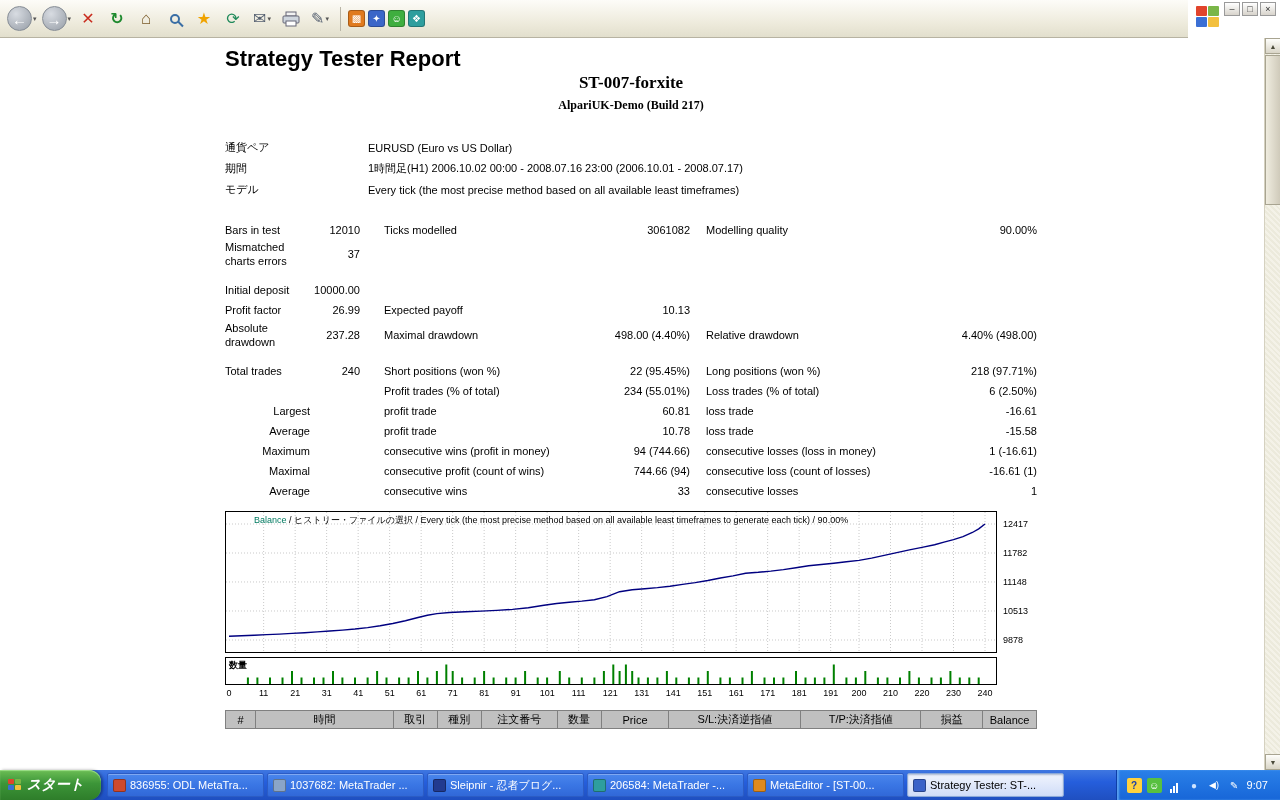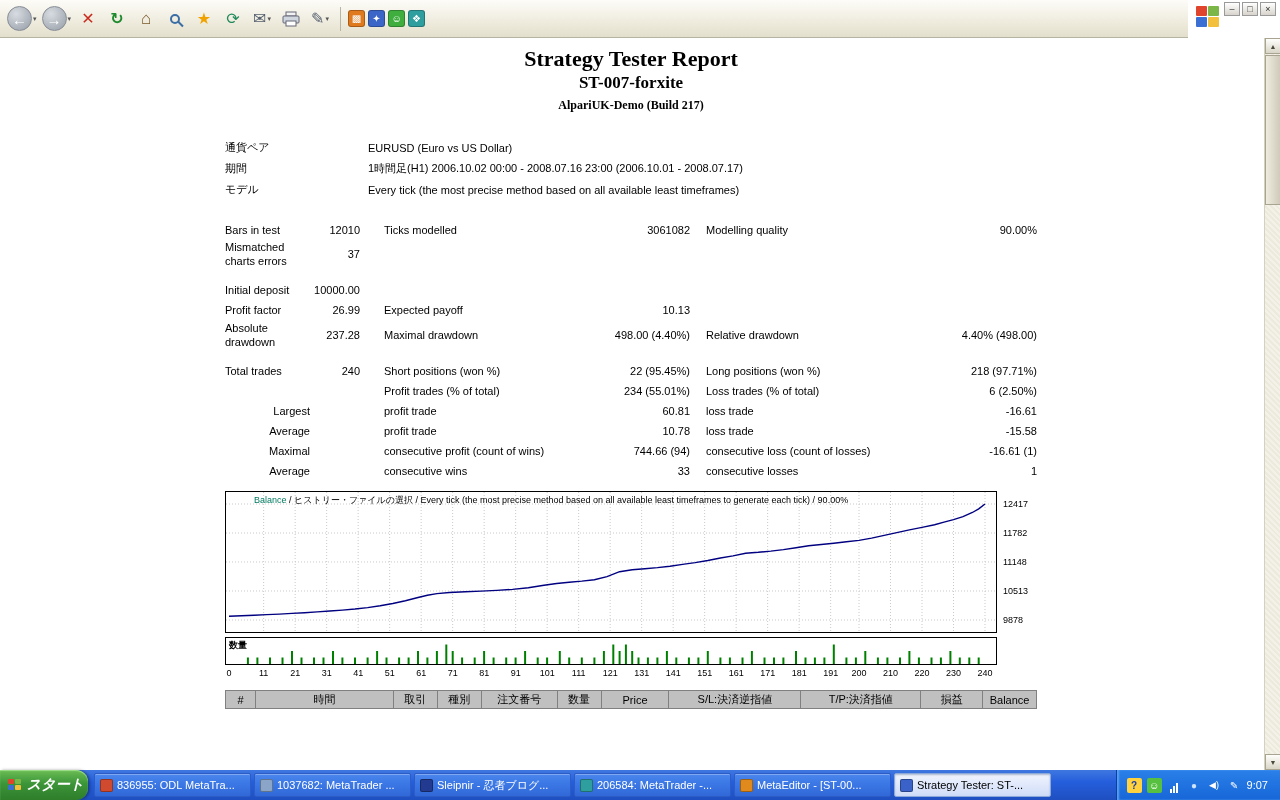--- a/index.html
+++ b/index.html
@@ -39,21 +39,21 @@
 
 .scrollbar{position:absolute;top:38px;right:0;width:16px;height:732px;background:repeating-linear-gradient(45deg,#f4f2e8 0 2px,#eceadc 2px 4px);border-left:1px solid #d5d1c0;}
 .sb-btn{position:absolute;left:0;width:16px;height:16px;background:linear-gradient(#fefefb,#d9d5c7);border:1px solid #a8a491;font-size:7px;color:#4a4a3a;display:flex;align-items:center;justify-content:center;}
 .sb-up{top:0;}
 .sb-down{bottom:0;}
 .sb-thumb{position:absolute;top:17px;left:0;width:16px;height:150px;background:linear-gradient(90deg,#efecdf,#cfcaba);border:1px solid #a8a491;}
 
 
 .content{position:absolute;top:38px;left:0;width:1264px;height:732px;background:#fff;overflow:hidden;color:#000;}
 .report{margin:6px 0 0 225px;width:812px;font-size:11px;}
-.rtitle{text-align:center;font-family:Liberation Serif, serif;font-weight:bold;font-size:22px;margin-top:8px;}
+.rtitle{text-align:left;font-family:Liberation Sans, sans-serif;font-weight:bold;font-size:22px;margin-top:8px;}
 .rsym{text-align:center;font-family:"Liberation Serif","DejaVu Serif",serif;font-weight:bold;font-size:17px;margin-top:1px;}
 .rsrv{text-align:center;font-family:"Liberation Serif","DejaVu Serif",serif;font-weight:bold;font-size:12px;margin-top:5px;}
 .params{margin-top:24px;}
 .prow{display:flex;min-height:21px;align-items:center;}
 .plabel{width:143px;}
 .pvalue{flex:1;}
 .stats{margin-top:20px;}
 .srow{display:flex;align-items:center;min-height:20px;}
 .srow.spacer{min-height:12px;}
 .c{line-height:1.3;}
@@ -88,21 +88,21 @@
 .thc:nth-child(5){width:76px;}
 .thc:nth-child(6){width:44px;}
 .thc:nth-child(7){width:68px;}
 .thc:nth-child(8){width:132px;}
 .thc:nth-child(9){width:120px;}
 .thc:nth-child(10){width:62px;}
 .thc:nth-child(11){width:53px;border-right:none;}
 
 
 .taskbar{position:absolute;bottom:0;left:0;width:1280px;height:30px;background:linear-gradient(#3f77e0,#255edc 40%,#1f4fc0);display:flex;align-items:center;}
-.startbtn{height:30px;padding:0 4px 0 8px;background:linear-gradient(#6cbe55,#3c9538 45%,#2e7d2a);border-radius:0 12px 12px 0;color:#fff;font-weight:bold;font-style:italic;font-size:14px;display:flex;align-items:center;gap:5px;box-shadow:inset 0 1px 1px #9ee08a,2px 0 3px rgba(0,0,0,.35);}
+.startbtn{height:30px;padding:0 17px 0 8px;background:linear-gradient(#6cbe55,#3c9538 45%,#2e7d2a);border-radius:0 12px 12px 0;color:#fff;font-weight:bold;font-style:italic;font-size:14px;display:flex;align-items:center;gap:5px;box-shadow:inset 0 1px 1px #9ee08a,2px 0 3px rgba(0,0,0,.35);}
 .miniflag{width:14px;height:13px;display:grid;grid-template-columns:6px 6px;grid-template-rows:5px 5px;gap:1px;}
 .taskbtns{display:flex;gap:3px;margin-left:6px;}
 .taskbtn{width:157px;height:24px;background:linear-gradient(#4a86ec,#3a76e4 50%,#3168d8);border:1px solid #2c5cc4;border-radius:2px;color:#fff;font-size:11px;display:flex;align-items:center;gap:4px;padding:0 5px;overflow:hidden;white-space:nowrap;box-shadow:inset 0 1px 0 #7fa8f2;}
 .taskbtn.active{background:linear-gradient(#f0f4fd,#cfdcf8);color:#000;border-color:#8aa8d8;box-shadow:inset 0 1px 2px #aab8d0;}
 .tbicon{width:13px;height:13px;border-radius:2px;flex:none;border:1px solid rgba(0,0,0,.3);}
 .tblabel{overflow:hidden;text-overflow:ellipsis;}
 .tray{height:30px;margin-left:auto;background:linear-gradient(#2a80e8,#1766d8);border-left:1px solid #0d3ea8;box-shadow:inset 2px 0 2px #5aa0f0;display:flex;align-items:center;gap:5px;padding:0 12px 0 10px;color:#fff;}
 .trayicon{width:15px;height:15px;font-size:10px;display:flex;align-items:center;justify-content:center;border-radius:2px;}
 .ti-help{background:#ffd23e;color:#1a3ea8;font-weight:bold;}
 .ti-app{background:#58c040;color:#fff;}
@@ -267,20 +267,28 @@
             <div class="c c4">loss trade</div>
             <div class="c c5">-16.61</div>
           </div>
           <div class="srow lr">
             <div class="c c0">Average</div>
             <div class="c c1"></div>
             <div class="c c2">profit trade</div>
             <div class="c c3">10.78</div>
             <div class="c c4">loss trade</div>
             <div class="c c5">-15.58</div>
+          </div>
+          <div class="srow lr">
+            <div class="c c0">Maximum</div>
+            <div class="c c1"></div>
+            <div class="c c2">consecutive wins (profit in money)</div>
+            <div class="c c3">94 (744.66)</div>
+            <div class="c c4">consecutive losses (loss in money)</div>
+            <div class="c c5">1 (-16.61)</div>
           </div>
           <div class="srow lr">
             <div class="c c0">Maximal</div>
             <div class="c c1"></div>
             <div class="c c2">consecutive profit (count of wins)</div>
             <div class="c c3">744.66 (94)</div>
             <div class="c c4">consecutive loss (count of losses)</div>
             <div class="c c5">-16.61 (1)</div>
           </div>
           <div class="srow lr">

